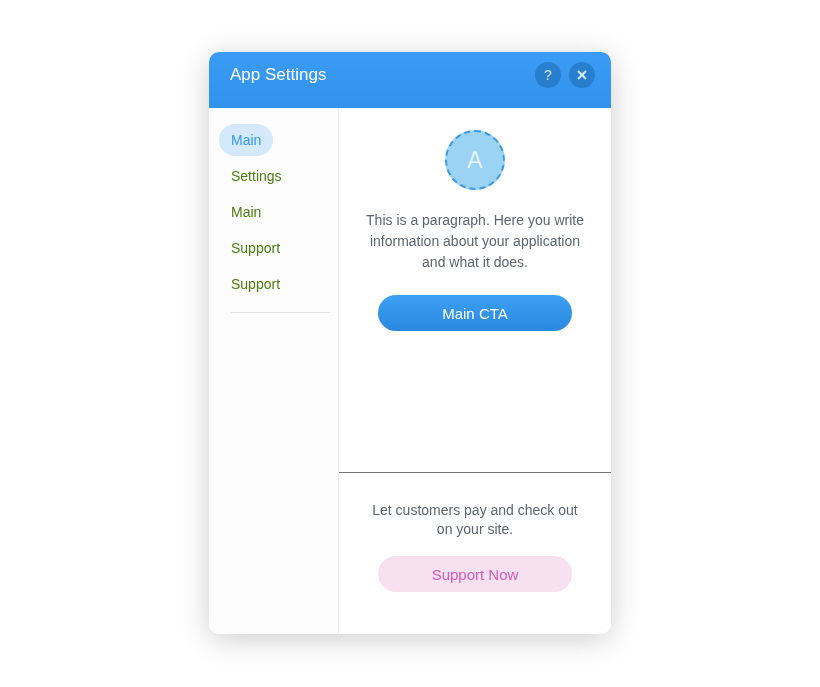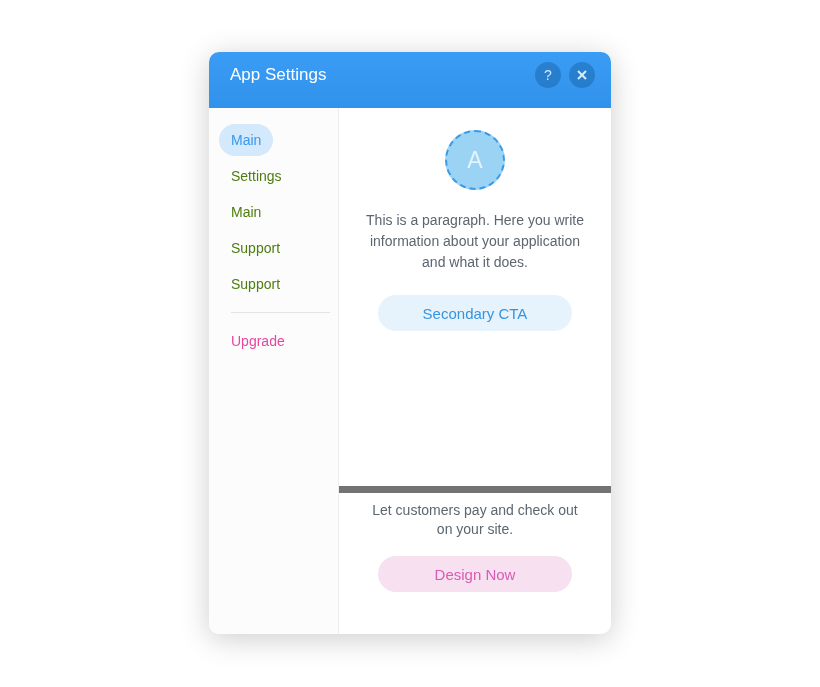--- a/index.html
+++ b/index.html
@@ -148,22 +148,22 @@
     }
     .btn-primary {
       background: linear-gradient(180deg, #3ca1f3 0%, #2a87e0 100%);
       color: #fff;
     }
     .btn-secondary {
       background: #e6f3fd;
       color: #3794df;
     }
     .content-footer {
-      border-top: 7px solid #737373;
-      padding: 8px 26px 28px;
+      border-top: 1px solid #737373;
+      padding: 28px 26px 28px;
       text-align: center;
       display: flex;
       flex-direction: column;
       align-items: center;
     }
     .footer-text {
       color: #5c6670;
       font-size: 14px;
       line-height: 1.4;
       margin-bottom: 16px;
@@ -194,31 +194,30 @@
   </div>
 
   <div class="body">
     <div class="sidebar">
       <div class="sidebar-item active">Main</div>
       <div class="sidebar-item">Settings</div>
       <div class="sidebar-item">Main</div>
       <div class="sidebar-item">Support</div>
       <div class="sidebar-item">Support</div>
       <hr class="sidebar-divider">
-      <div class="sidebar-item upgrade">Upgrade</div>
     </div>
 
     <div class="content">
       <div class="content-main">
         <div class="logo-circle">
           <span class="logo-circle-inner">A</span>
         </div>
         <p class="paragraph">This is a paragraph. Here you write information about your application and what it does.</p>
-        <button class="btn btn-secondary">Secondary CTA</button>
+        <button class="btn btn-primary">Main CTA</button>
       </div>
 
       <div class="content-footer">
         <p class="footer-text">Let customers pay and check out on your site.</p>
-        <button class="btn btn-upgrade">Design Now</button>
+        <button class="btn btn-upgrade">Support Now</button>
       </div>
     </div>
   </div>
 </div>
 
 </body></html>

